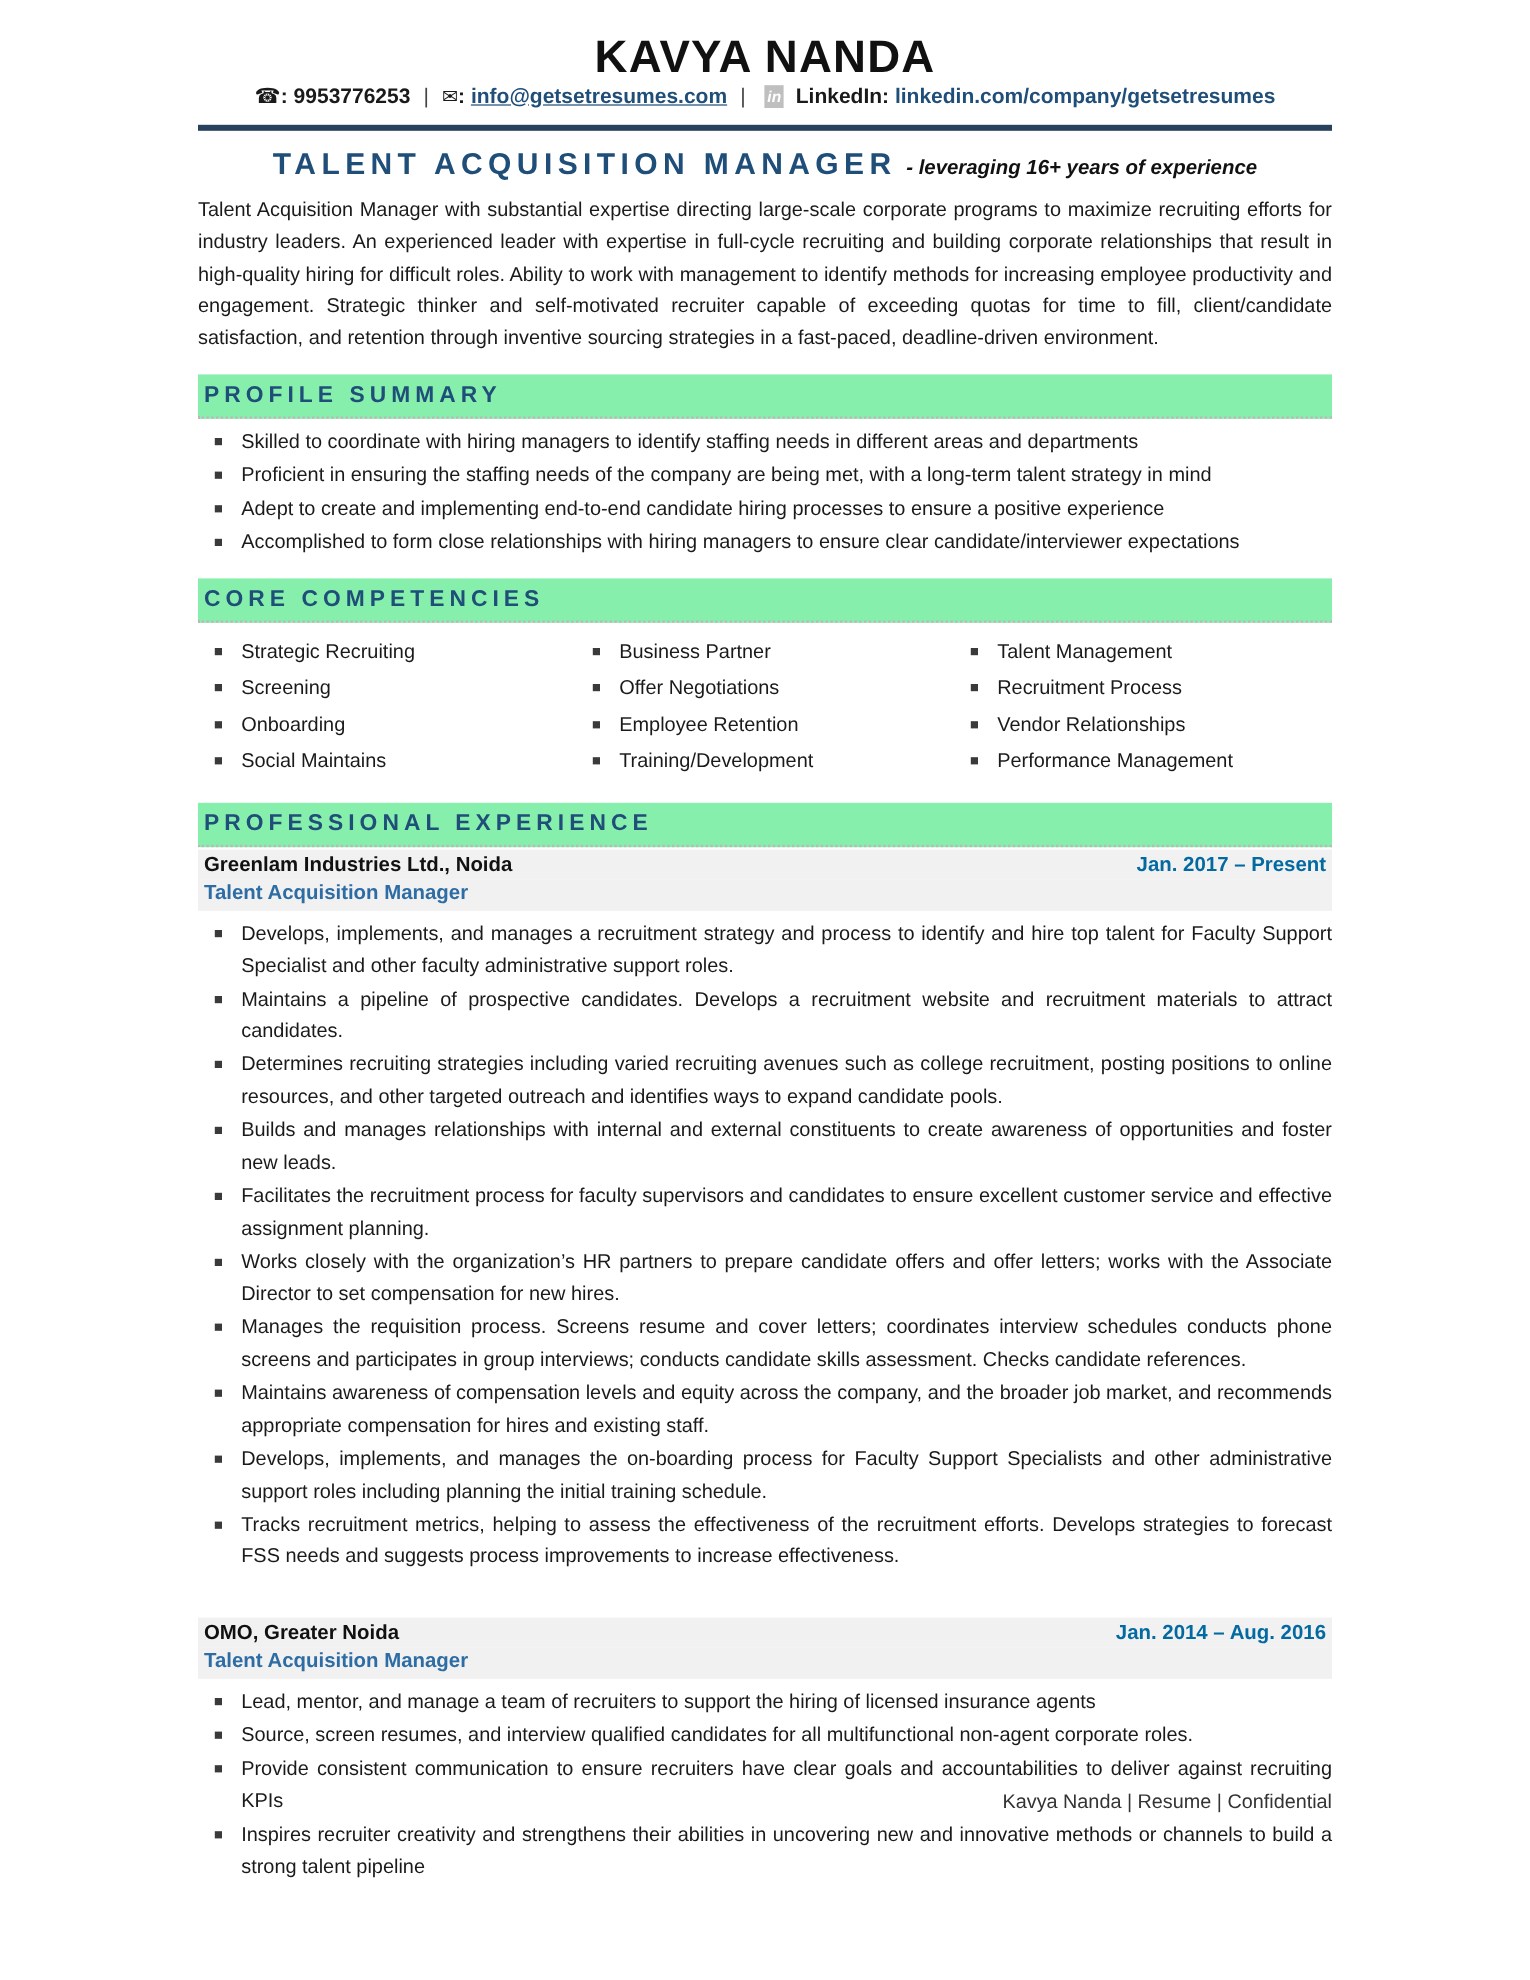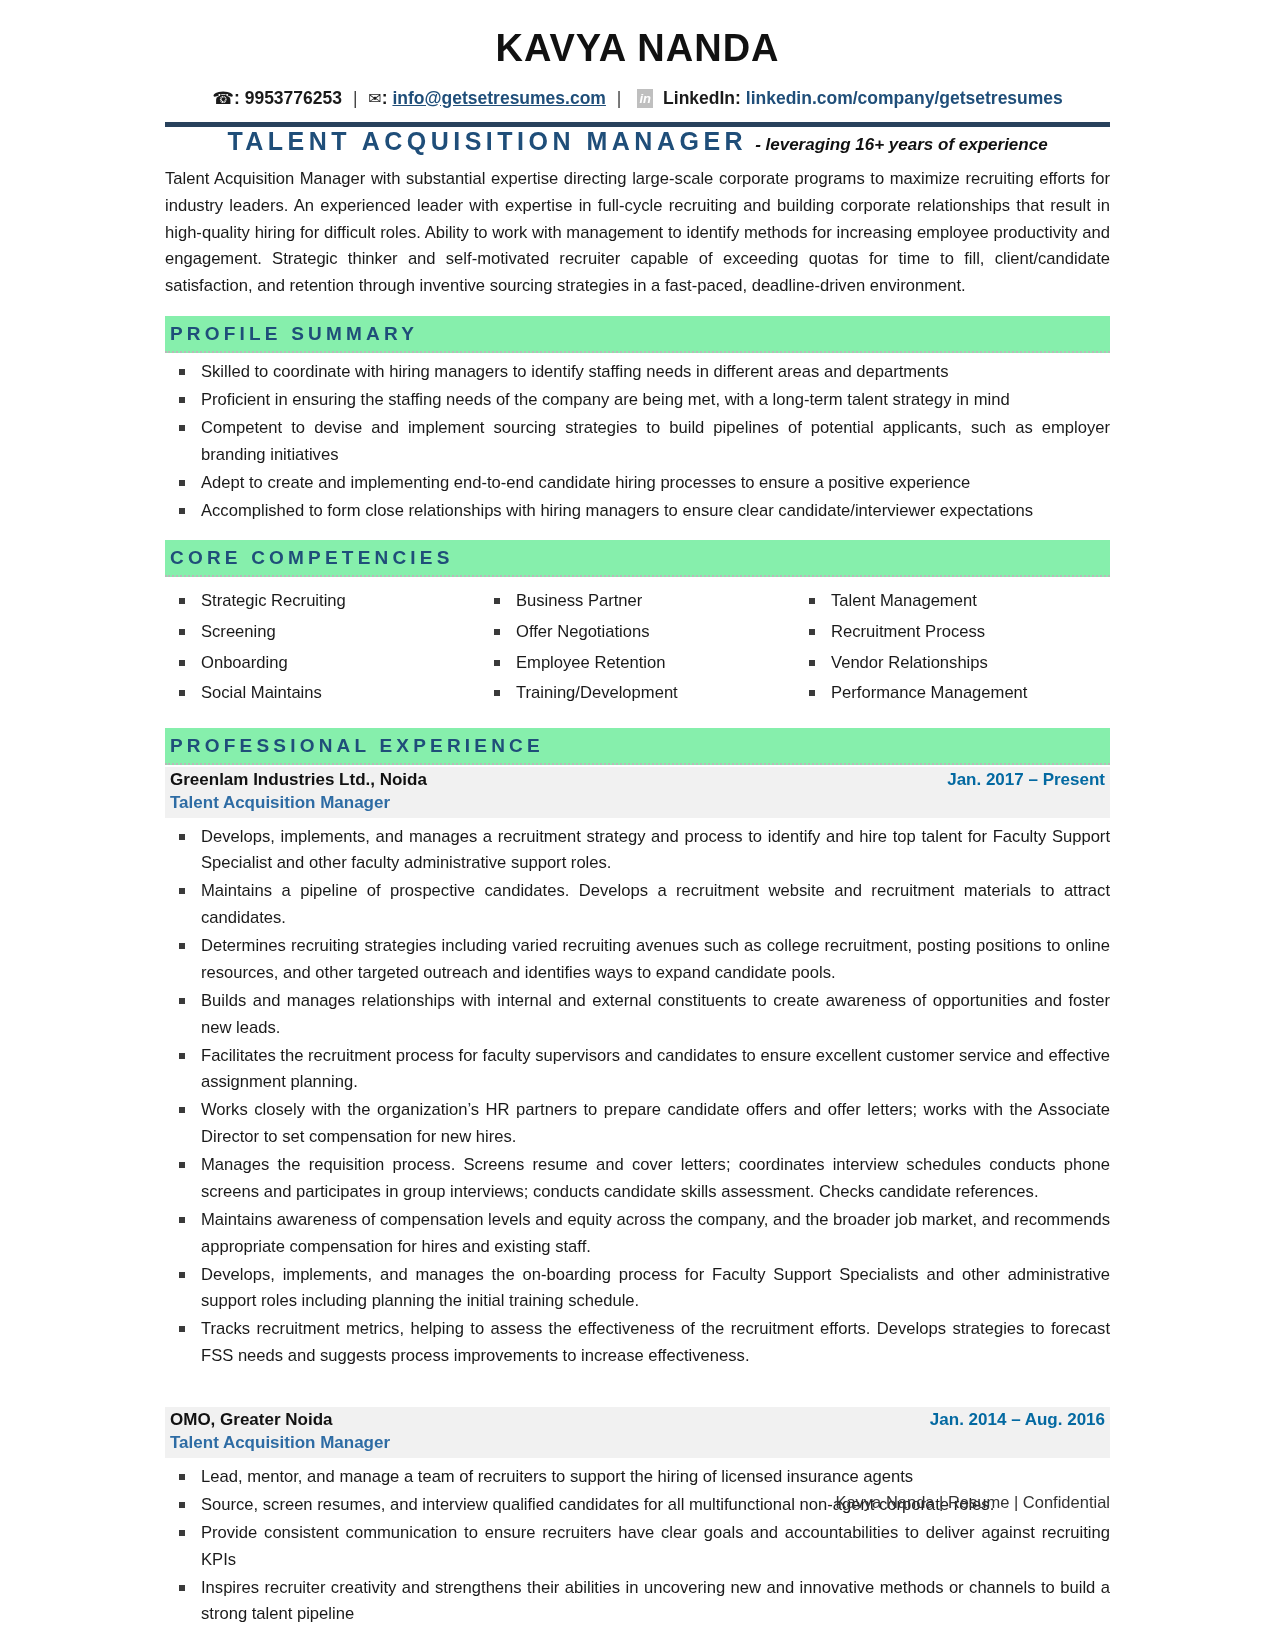--- a/index.html
+++ b/index.html
@@ -30,21 +30,20 @@
     letter-spacing: 1px;
     color: #111111;
     padding-top: 28px;
     line-height: 1.1;
   }
   .contact {
     text-align: center;
     font-size: 17.5px;
     font-weight: bold;
     color: #1a1a1a;
-    margin-top: 18px;
     white-space: nowrap;
   }
   .contact .sep {
     color: #444;
     font-weight: normal;
     padding: 0 6px;
   }
   .contact a {
     color: #1f4e79;
     text-decoration: underline;
@@ -77,20 +76,21 @@
   }
   .rule {
     height: 5px;
     background: #28415c;
     margin-top: 13px;
   }
 
   
   .title-line {
     text-align: center;
+    margin-top: 14px;
     white-space: nowrap;
   }
   .title-main {
     font-size: 25px;
     font-weight: bold;
     color: #1f4e79;
     letter-spacing: 4.5px;
   }
   .title-sub {
     font-size: 17px;
@@ -239,21 +239,20 @@
   <div class="title-line">
     <span class="title-main">TALENT ACQUISITION MANAGER</span><span class="title-sub">- leveraging 16+ years of experience</span>
   </div>
 
   <div class="summary-para">Talent Acquisition Manager with substantial expertise directing large-scale corporate programs to maximize recruiting efforts for industry leaders. An experienced leader with expertise in full-cycle recruiting and building corporate relationships that result in high-quality hiring for difficult roles. Ability to work with management to identify methods for increasing employee productivity and engagement. Strategic thinker and self-motivated recruiter capable of exceeding quotas for time to fill, client/candidate satisfaction, and retention through inventive sourcing strategies in a fast-paced, deadline-driven environment.</div>
 
   <div class="section-head">PROFILE SUMMARY</div>
   <ul class="bul">
     <li>Skilled to coordinate with hiring managers to identify staffing needs in different areas and departments</li>
     <li>Proficient in ensuring the staffing needs of the company are being met, with a long-term talent strategy in mind</li>
-    <li>Competent to devise and implement sourcing strategies to build pipelines of potential applicants, such as employer branding initiatives</li>
     <li>Adept to create and implementing end-to-end candidate hiring processes to ensure a positive experience</li>
     <li>Accomplished to form close relationships with hiring managers to ensure clear candidate/interviewer expectations</li>
   </ul>
 
   <div class="section-head">CORE COMPETENCIES</div>
   <div class="comp-grid">
     <ul class="comp-col">
       <li>Strategic Recruiting</li>
       <li>Screening</li>
       <li>Onboarding</li>

